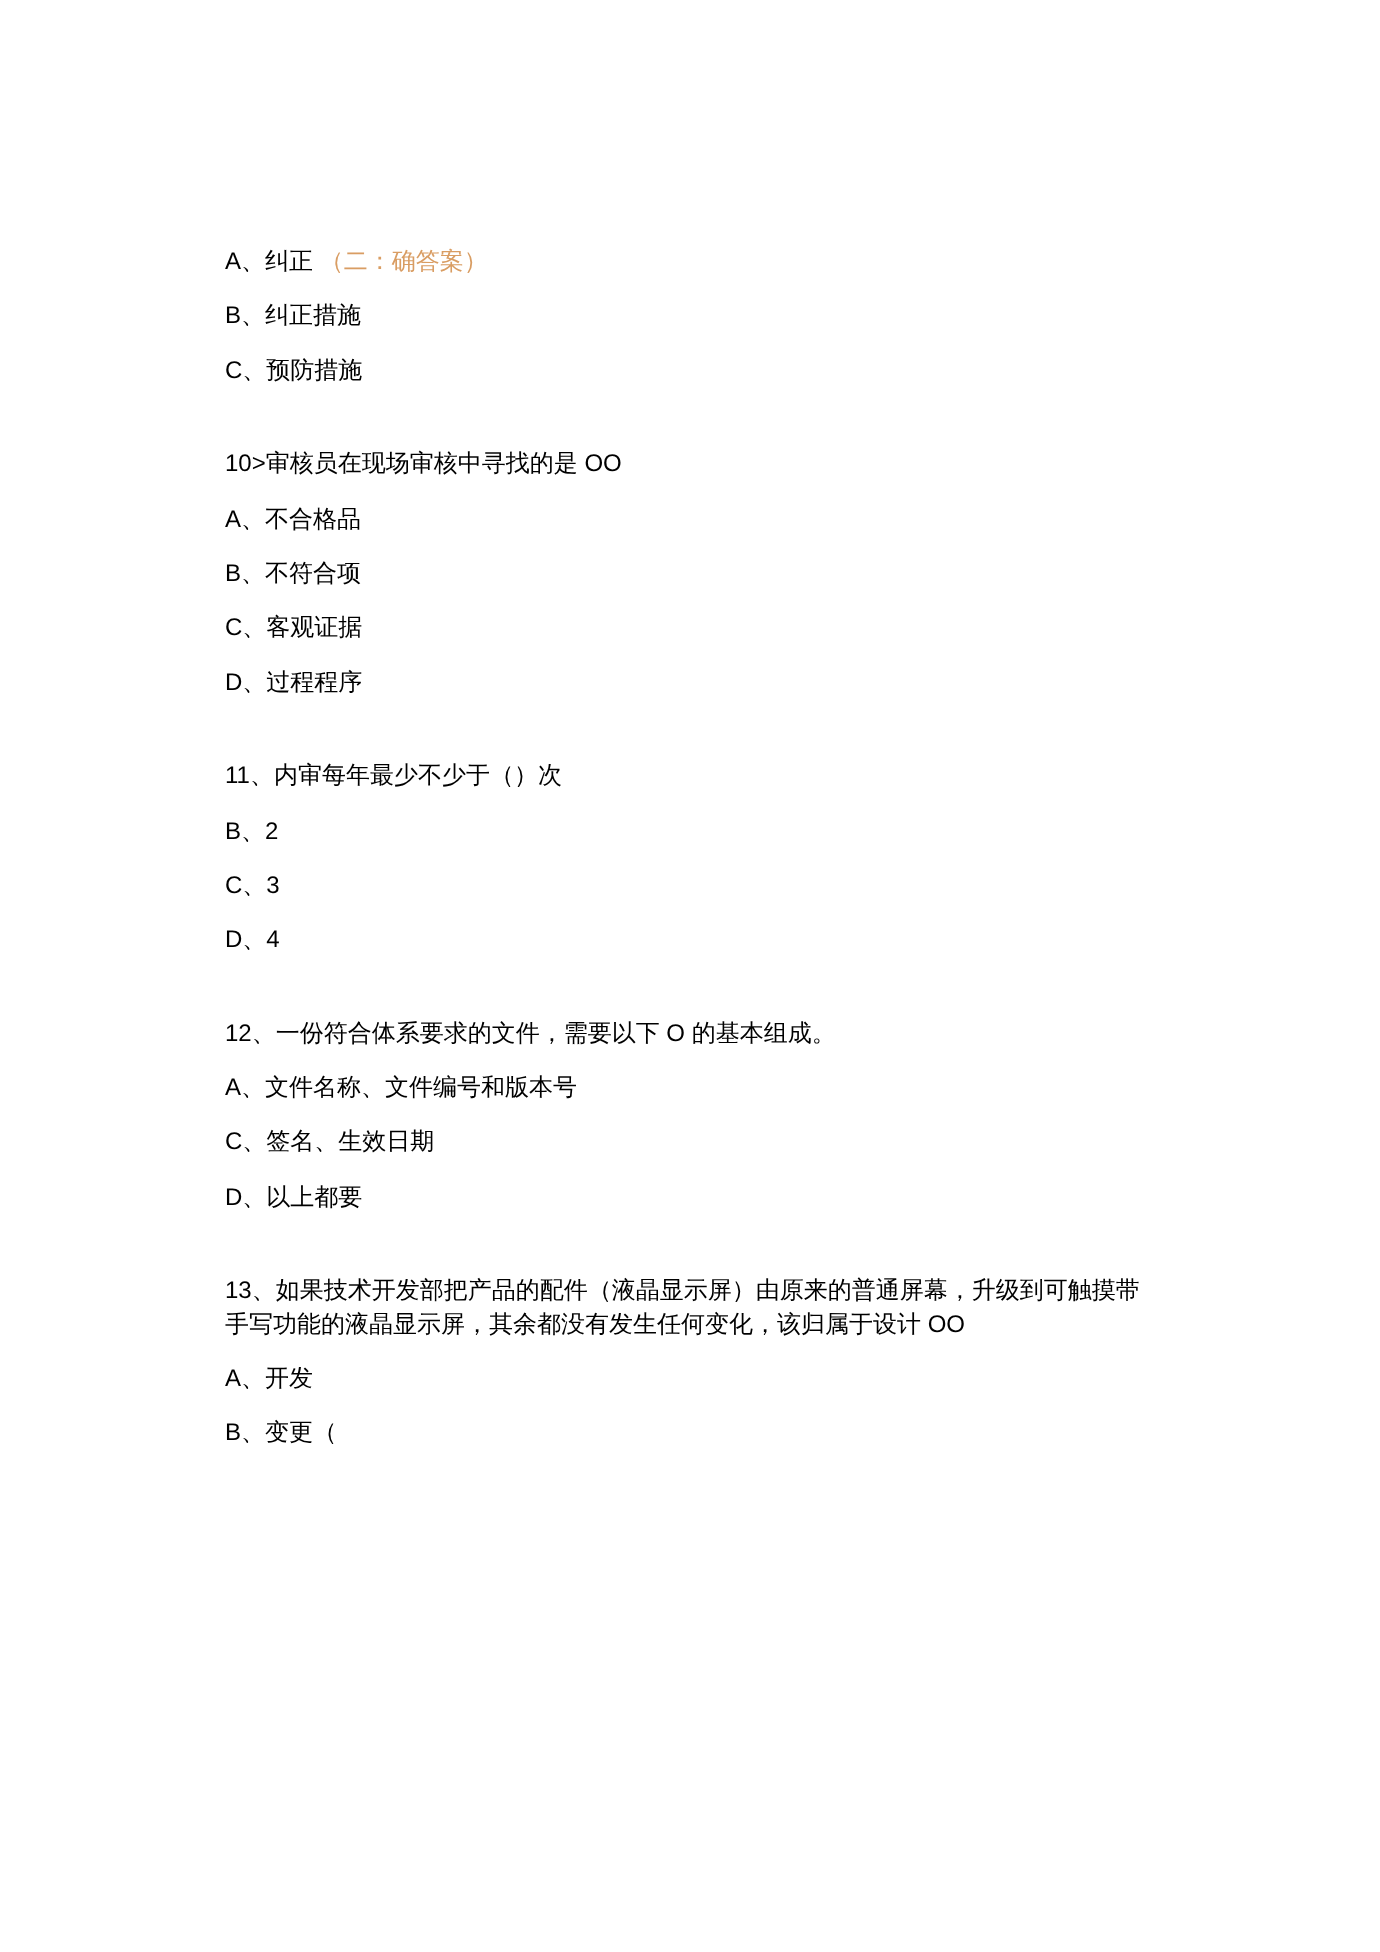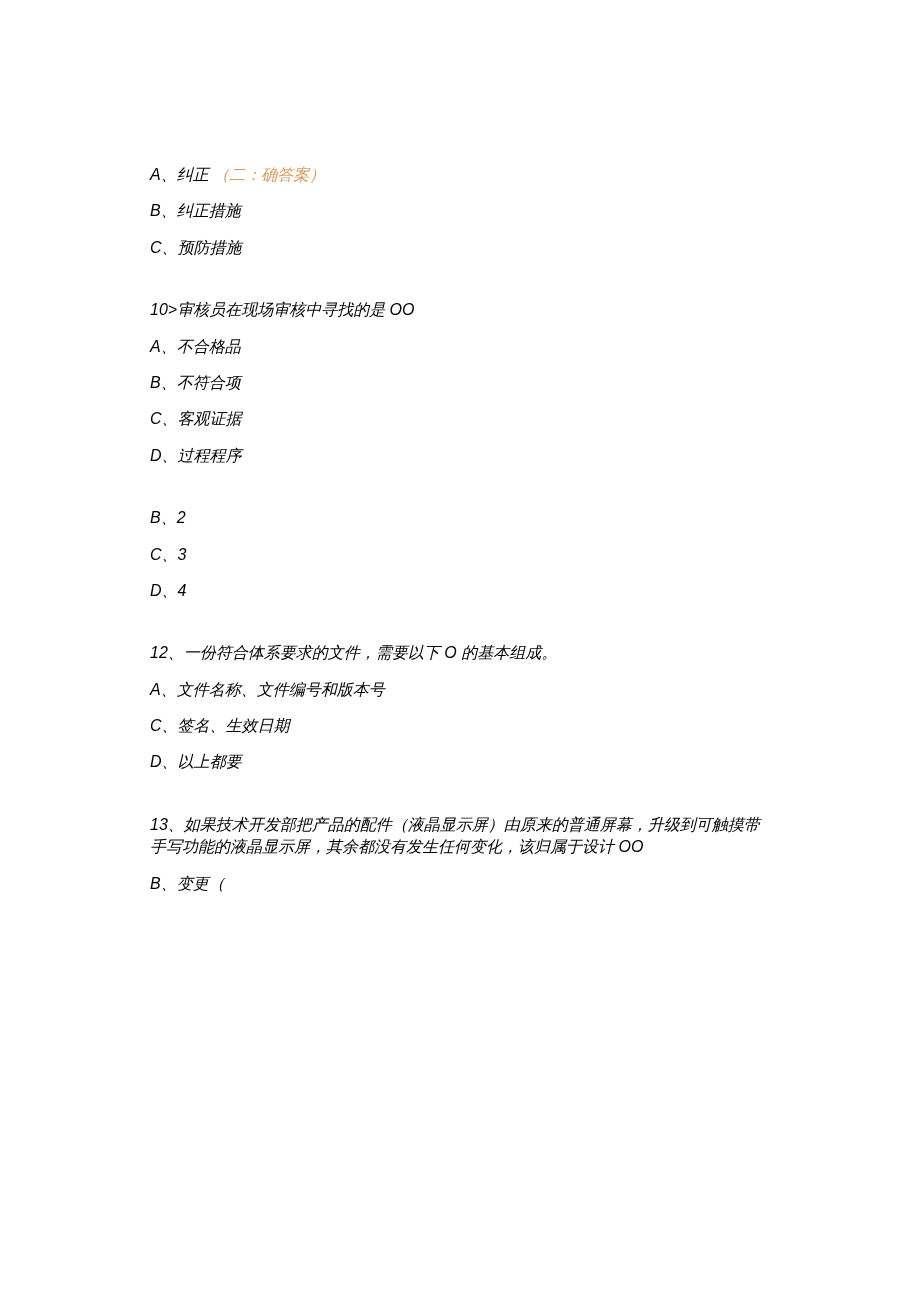--- a/index.html
+++ b/index.html
@@ -13,21 +13,20 @@
     font-size: 16px;
     color: #000;
     line-height: 1.4;
   }
   .page {
     box-sizing: border-box;
     padding: 164px 150px 180px 150px;
   }
   .block {
     margin-bottom: 40px;
-    font-style: italic;
   }
   .line {
     margin: 0 0 14px 0;
     white-space: pre-wrap;
   }
   .answer-note {
     color: #d99d63;
   }
 </style>
 </head>
@@ -43,30 +42,32 @@
 
   <div class="block">
     <p class="line">10&gt;审核员在现场审核中寻找的是 OO</p>
     <p class="line">A、不合格品</p>
     <p class="line">B、不符合项</p>
     <p class="line">C、客观证据</p>
     <p class="line">D、过程程序</p>
   </div>
 
   <div class="block">
+    <p class="line">11、内审每年最少不少于（）次</p>
     <p class="line">B、2</p>
     <p class="line">C、3</p>
     <p class="line">D、4</p>
   </div>
 
   <div class="block">
     <p class="line">12、一份符合体系要求的文件，需要以下 O 的基本组成。</p>
     <p class="line">A、文件名称、文件编号和版本号</p>
     <p class="line">C、签名、生效日期</p>
     <p class="line">D、以上都要</p>
   </div>
 
   <div class="block">
     <p class="line">13、如果技术开发部把产品的配件（液晶显示屏）由原来的普通屏幕，升级到可触摸带手写功能的液晶显示屏，其余都没有发生任何变化，该归属于设计 OO</p>
+    <p class="line">A、开发</p>
     <p class="line">B、变更（</p>
   </div>
 
 </div>
 
 </body></html>

